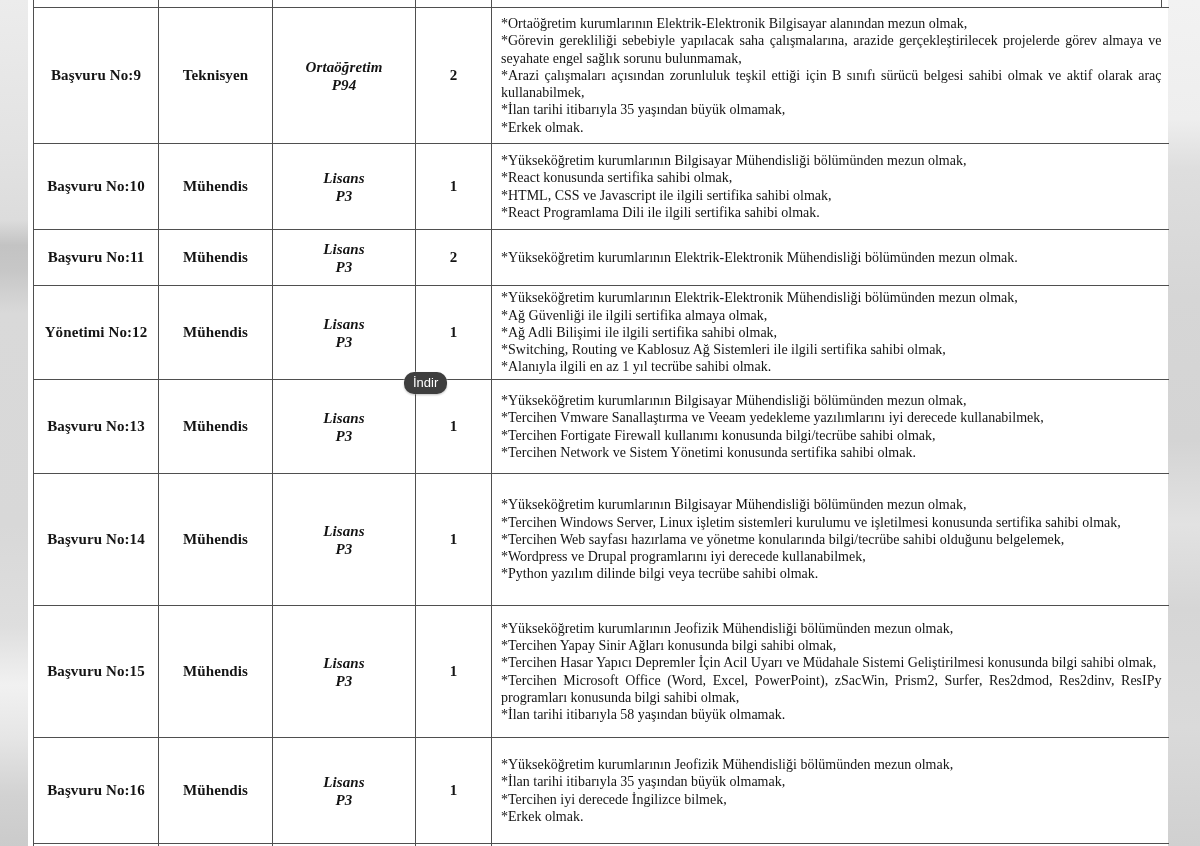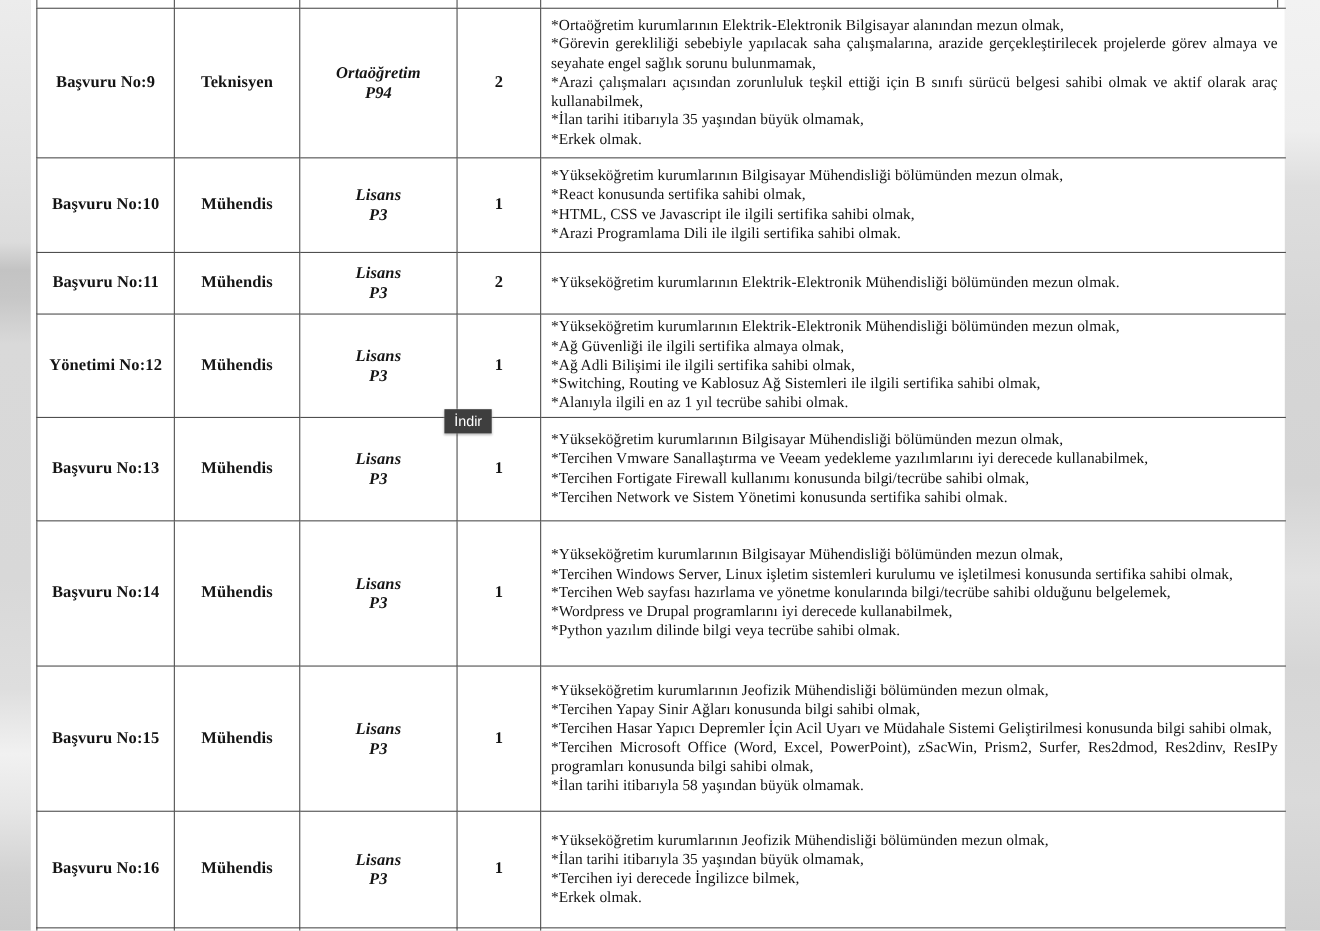--- a/index.html
+++ b/index.html
@@ -51,21 +51,21 @@
   .c5{vertical-align:middle;padding:3px 7px 3px 9px;font-size:14px;line-height:17.3px;}
   .req-line{text-align:justify;}
   
   .vstub{position:absolute;width:1px;background:var(--border);}
   .vstub.top{top:0;height:7px;}
   .vstub.bottom{top:843px;height:3px;}
   .tooltip{
     position:absolute;left:404px;top:372px;z-index:5;
     background:var(--tooltip_bg);color:var(--tooltip_text);
     font-family:"Liberation Sans", sans-serif;font-size:13px;
-    padding:3px 9px 4px 9px;border-radius:0;
+    padding:3px 9px 4px 9px;border-radius:10px;
     box-shadow:0 0 0 1px rgba(255,255,255,.25), 0 1px 2px rgba(0,0,0,.3);
   }
 </style>
 </head>
 <body>
 
 <div class="stage">
   <div class="bg-left"></div>
   <div class="bg-right"></div>
 
@@ -116,21 +116,21 @@
       <span class="edu-line">P3</span>
     </td>
     <td class="c4">
       <span>1</span>
     </td>
     <td class="c5">
       <div class="reqs">
                 <div class="req-line">*Yükseköğretim kurumlarının Bilgisayar Mühendisliği bölümünden mezun olmak,</div>
                 <div class="req-line">*React konusunda sertifika sahibi olmak,</div>
                 <div class="req-line">*HTML, CSS ve Javascript ile ilgili sertifika sahibi olmak,</div>
-                <div class="req-line">*Arazi Programlama Dili ile ilgili sertifika sahibi olmak.</div>
+                <div class="req-line">*React Programlama Dili ile ilgili sertifika sahibi olmak.</div>
               </div>
     </td>
   </tr>
 
   <tr>
     <td class="c1">
       <span>Başvuru No:11</span>
     </td>
     <td class="c2">
       <span>Mühendis</span>

